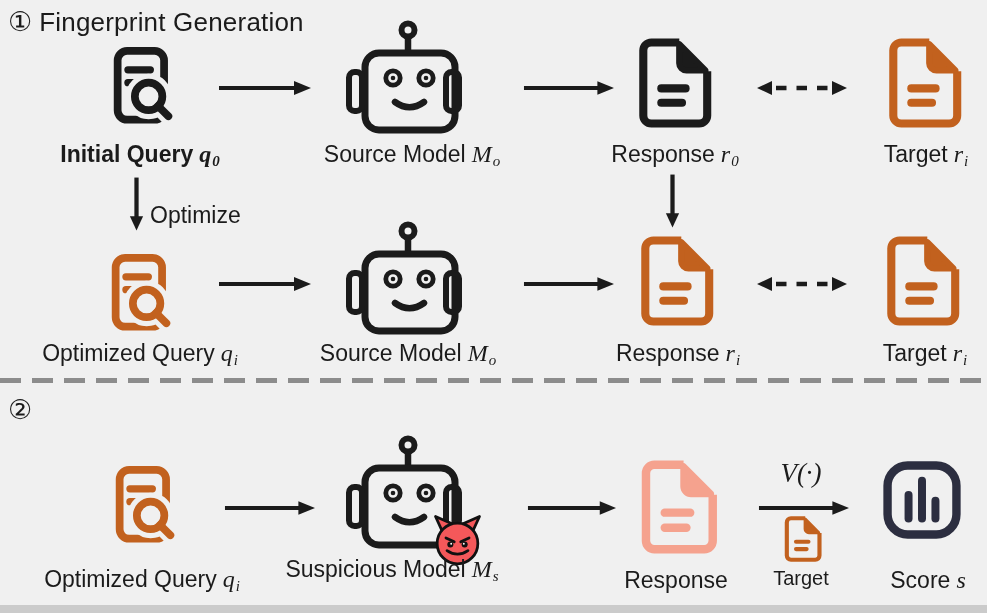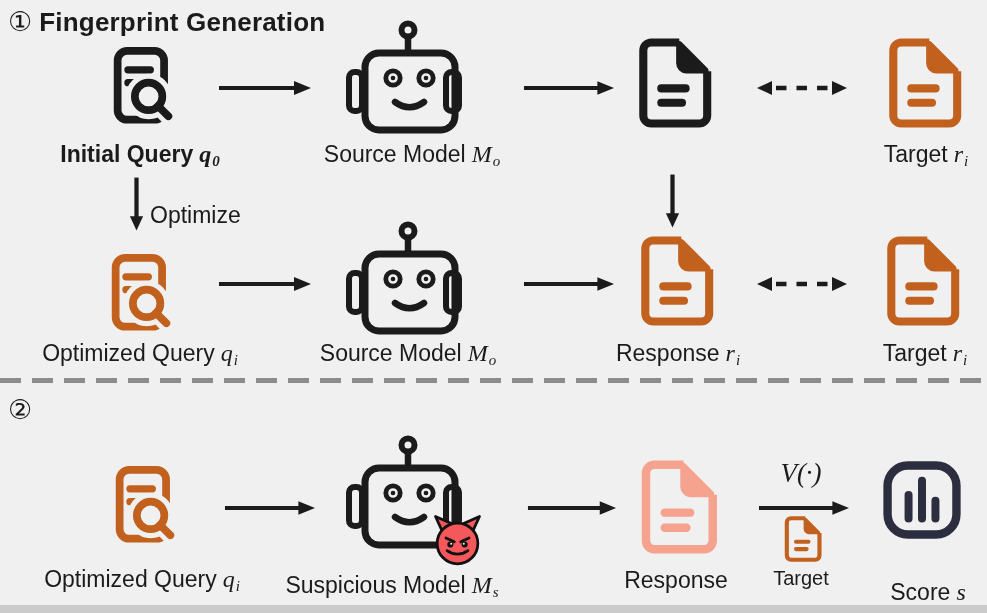--- a/index.html
+++ b/index.html
@@ -11,21 +11,21 @@
     --navy:#2C2E40;
     --divider:#8C8C8C;
   }
   html,body{margin:0;padding:0;background:#fff;}
   .canvas{
     position:relative;width:987px;height:613px;background:var(--bg);
     font-family:"Liberation Sans",sans-serif;color:var(--ink);overflow:hidden;
   }
   .sec-title{position:absolute;font-size:26px;white-space:nowrap;display:flex;align-items:center;gap:7px;}
   .sec-title .badge{font-weight:400;font-size:27px;}
-  .sec-title .txt{font-weight:700;letter-spacing:.2px;}
+  .sec-title .txt{font-weight:400;letter-spacing:.2px;}
   .icon{position:absolute;}
   .label{
     position:absolute;transform:translateX(-50%);white-space:nowrap;
     font-size:23px;text-align:center;line-height:1.15;
   }
   .mvar{font-family:"Liberation Serif",serif;font-style:italic;font-size:24px;margin-left:6px;}
   .msub{font-family:"Liberation Serif",serif;font-style:italic;font-size:15px;vertical-align:-4px;margin-left:1px;}
   .small-label{font-size:20px;}
   .vlabel{
     position:absolute;transform:translateX(-50%);white-space:nowrap;
@@ -145,20 +145,23 @@
   <svg class="icon c-orange" style="left:878px;top:36px;" width="90" height="94">
       <use href="#sym-doc"></use>
     </svg>
 
   <div class="label" style="left:140px;top:141px;font-weight:bold;">
     <span>Initial Query</span><span class="mvar">q</span><sub class="msub">0</sub>
   </div>
   <div class="label" style="left:412px;top:141px;">
     <span>Source Model</span><span class="mvar">M</span><sub class="msub">o</sub>
   </div>
+  <div class="label" style="left:675px;top:141px;">
+    <span>Response</span><span class="mvar">r</span><sub class="msub">0</sub>
+  </div>
   <div class="label" style="left:926px;top:141px;">
     <span>Target</span><span class="mvar">r</span><sub class="msub">i</sub>
   </div>
 
   <svg class="arrow c-ink" style="left:128px;top:176px;" width="17" height="56">
       <use href="#sym-arrow-d"></use>
     </svg>
   <div class="optimize-label" style="left:150px;top:202px;text-align:right;">Optimize</div>
 
   <svg class="arrow c-ink" style="left:664px;top:172px;" width="17" height="58">
@@ -233,27 +236,27 @@
       <use href="#sym-doc"></use>
     </svg>
 
   <svg class="icon c-navy" style="left:880px;top:458px;" width="84" height="84">
       <use href="#sym-score"></use>
     </svg>
 
   <div class="label" style="left:142px;top:566px;">
     <span>Optimized Query</span><span class="mvar">q</span><sub class="msub">i</sub>
   </div>
-  <div class="label" style="left:392px;top:572px;">
+  <div class="label" style="left:392px;top:556px;">
     <span>Suspicious Model</span><span class="mvar">M</span><sub class="msub">s</sub>
   </div>
   <div class="label" style="left:676px;top:567px;">
     <span>Response</span>
   </div>
   <div class="label small-label" style="left:801px;top:567px;">
     <span>Target</span>
   </div>
-  <div class="label" style="left:928px;top:567px;margin-top:12px;">
+  <div class="label" style="left:928px;top:567px;">
     <span>Score</span><span class="mvar">s</span>
   </div>
 
   <div class="bottom-band"></div>
 </div>
 
 </body></html>

